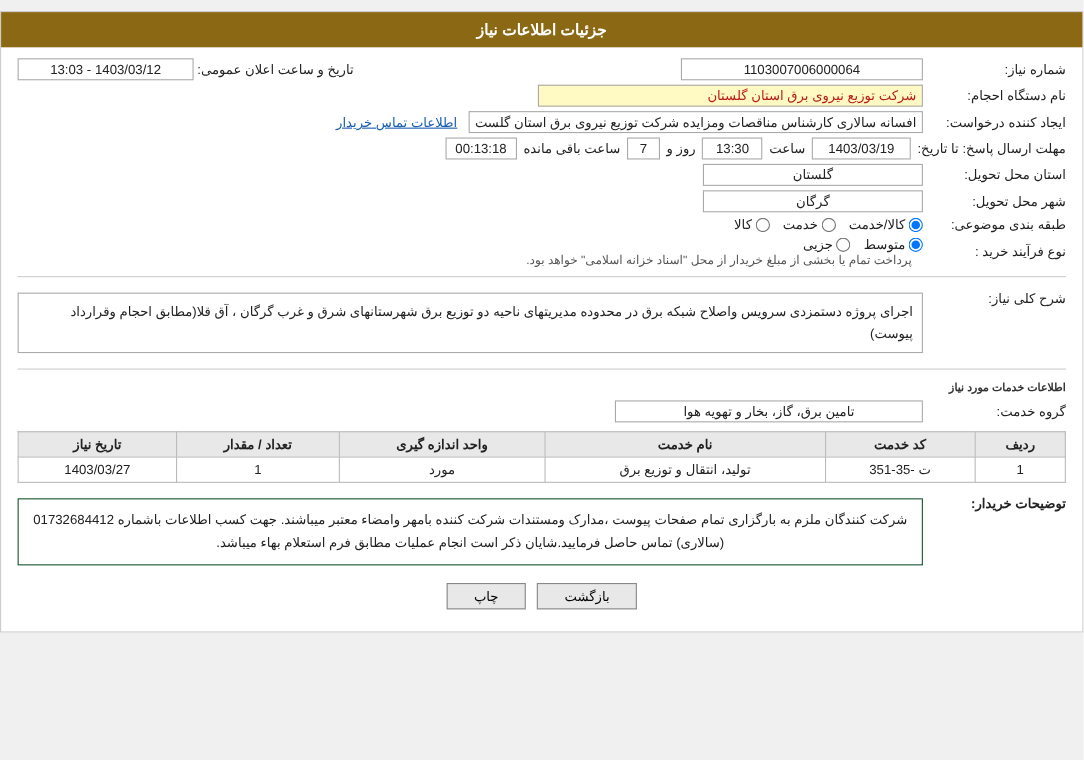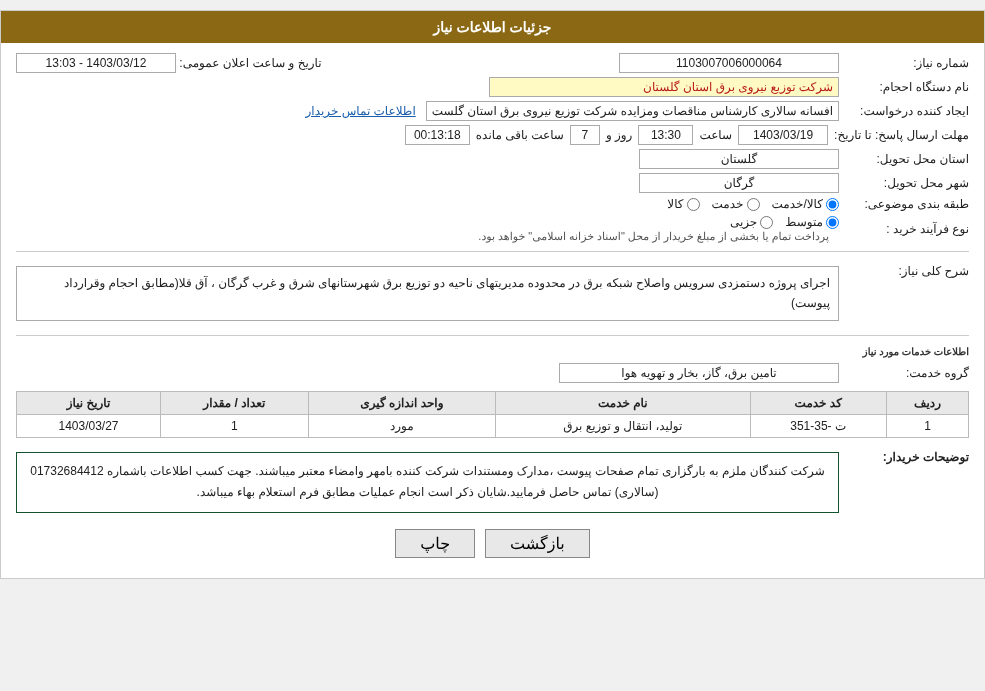--- a/index.html
+++ b/index.html
@@ -115,21 +115,21 @@
     .button-row {
       display: flex;
       justify-content: center;
       gap: 10px;
       margin: 10px 0;
     }
     .btn {
       padding: 4px 24px;
       border: 1px solid #888;
       cursor: pointer;
-      font-size: 16px;
+      font-size: 12px;
       font-family: Tahoma, Arial, sans-serif;
     }
     .btn-print {
       background: #e8e8e8;
     }
     .btn-back {
       background: #e8e8e8;
     }
     .info-row {
       display: flex;

